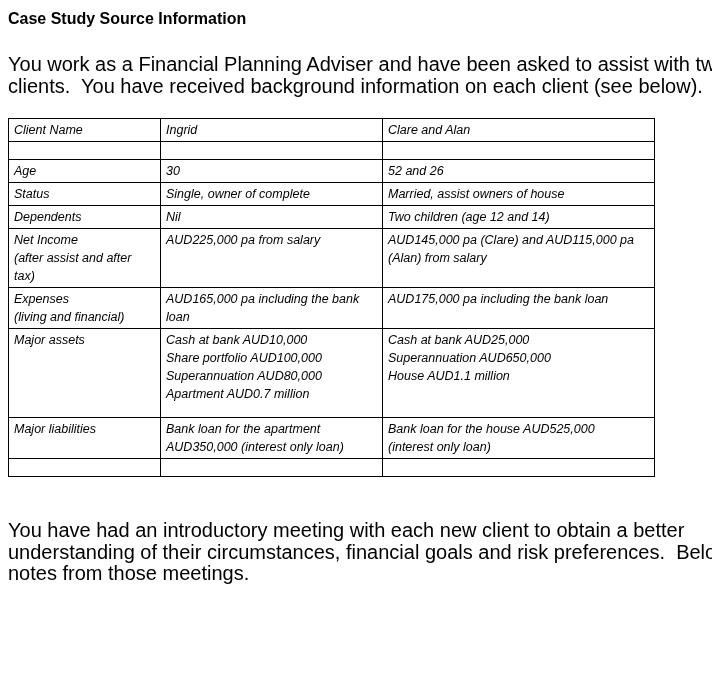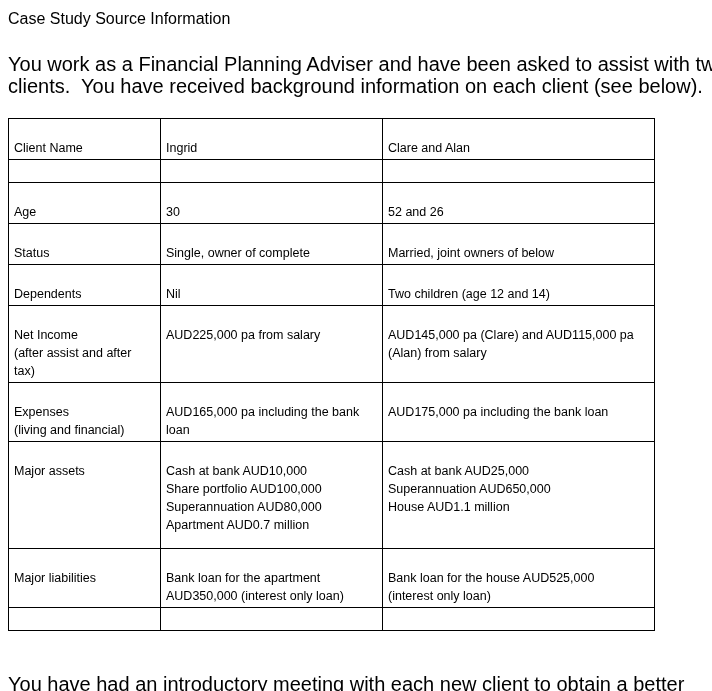--- a/index.html
+++ b/index.html
@@ -11,45 +11,46 @@
   body {
     width: 712px;
     height: 691px;
     overflow: hidden;
   }
   .page {
     padding: 9px 8px 0 8px;
   }
   .doc-title {
     font-size: 16px;
-    font-weight: normal;
+    font-weight: bold;
     line-height: 20px;
     margin-bottom: 25px;
     white-space: pre;
   }
   .para {
     font-size: 20px;
     line-height: 21.5px;
     white-space: pre;
   }
   .intro { margin-bottom: 21px; }
   .outro { margin-top: 43px; }
   table.client-table {
     border-collapse: collapse;
     table-layout: fixed;
     width: 646px;
     font-size: 12.5px;
   }
   table.client-table td {
     border: 1px solid #000000;
     vertical-align: top;
-    padding: 20px 4px 2px 5px;
+    padding: 2px 4px 2px 5px;
     line-height: 18px;
     white-space: pre;
     overflow: hidden;
+    font-style: italic;
   }
   col.c1 { width: 152px; }
   col.c2 { width: 222px; }
   col.c3 { width: 272px; }
   tr.spacer-row td { height: 18px; }
   tr.pad-row td { padding-bottom: 14px; margin-top: 20px; }
 </style>
 </head>
 <body>
 
@@ -78,21 +79,21 @@
         <td></td>
       </tr>
       <tr>
         <td>Age</td>
         <td>30</td>
         <td>52 and 26</td>
       </tr>
       <tr>
         <td>Status</td>
         <td>Single, owner of complete</td>
-        <td>Married, joint owners of below</td>
+        <td>Married, assist owners of house</td>
       </tr>
       <tr>
         <td>Dependents</td>
         <td>Nil</td>
         <td>Two children (age 12 and 14)</td>
       </tr>
       <tr>
         <td>Net Income
 (after assist and after
 tax)</td>

